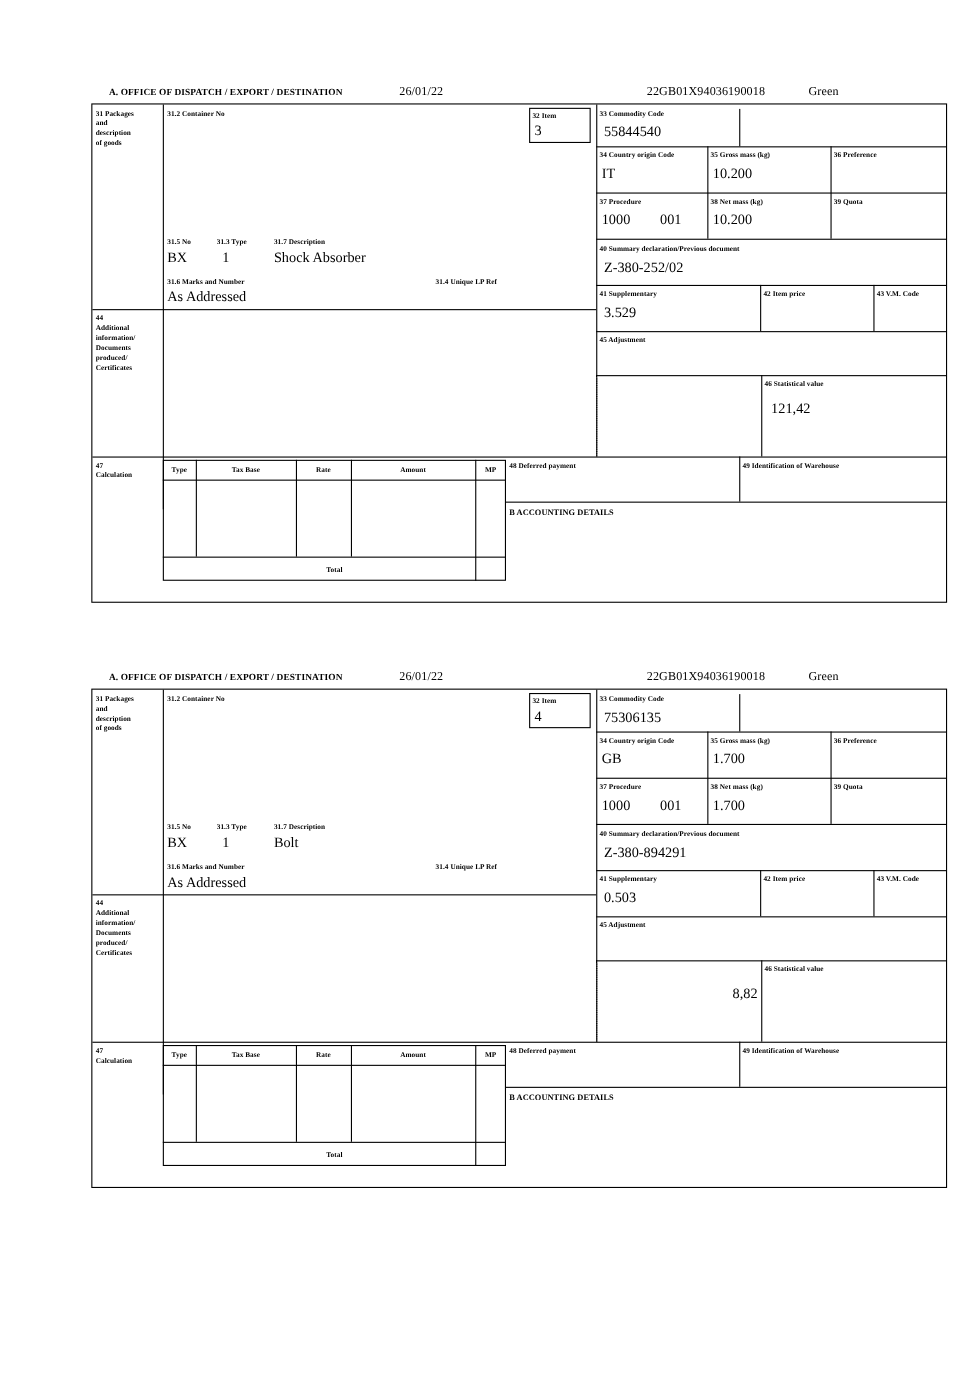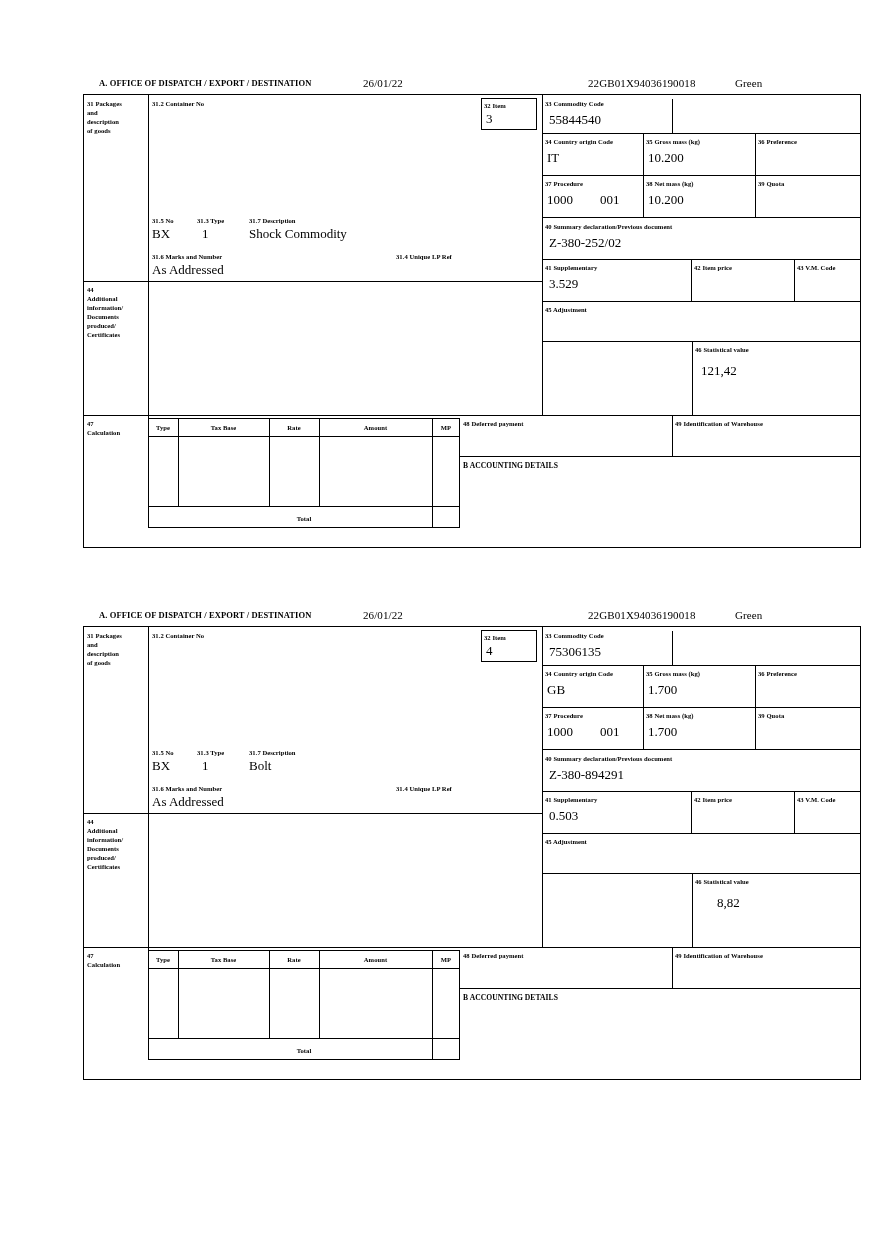--- a/index.html
+++ b/index.html
@@ -153,21 +153,21 @@
         <div class="lbl" style="padding:2px 0 0 2px;">32 Item</div>
         <div class="val-lg" style="padding:1px 0 0 4px;">3</div>
       </div>
 
       <div class="cell lbl" style="left:68px; top:121px;">31.5 No</div>
       <div class="cell lbl" style="left:113px; top:121px;">31.3 Type</div>
       <div class="cell lbl" style="left:165px; top:121px;">31.7 Description</div>
 
       <div class="cell val-lg" style="left:68px; top:131px;">BX</div>
       <div class="cell val-lg" style="left:118px; top:131px;">1</div>
-      <div class="cell val-lg" style="left:165px; top:131px; width:230px;">Shock Commodity</div>
+      <div class="cell val-lg" style="left:165px; top:131px; width:230px;">Shock Absorber</div>
 
       <div class="cell lbl" style="left:68px; top:157px;">31.6 Marks and Number</div>
       <div class="cell val-lg" style="left:68px; top:167px; width:240px;">As Addressed</div>
       <div class="cell lbl" style="left:312px; top:157px;">31.4 Unique LP Ref</div>
       <div class="cell val" style="left:312px; top:167px; width:140px;"></div>
 
       <div class="cell lbl" style="left:3px; top:190px; width:60px;">
         <div>44</div>
         <div>Additional</div>
         <div>information/</div>
@@ -354,21 +354,21 @@
       <div class="cell val" style="left:612px; top:181px;"></div>
       <div class="cell lbl" style="left:713px; top:168px;">43 V.M. Code</div>
       <div class="cell val" style="left:715px; top:181px;"></div>
 
       <div class="hline" style="left:458px; top:246px; width:318px;"></div>
       <div class="cell lbl" style="left:461px; top:210px;">45 Adjustment</div>
       <div class="cell val" style="left:465px; top:222px;"></div>
 
       <div class="vline" style="left:608px; top:246px; height:74px;"></div>
       <div class="cell lbl" style="left:611px; top:250px;">46 Statistical value</div>
-      <div class="cell val-lg" style="left:633px; top:268px;">8,82</div>
+      <div class="cell val-lg" style="left:582px; top:268px;">8,82</div>
 
       <div class="cell lbl" style="left:3px; top:324px; width:60px;">
         <div>47</div>
         <div>Calculation</div>
       </div>
 
       <div class="cell" style="left:64px; top:323px; width:312px; height:110px; border:1px solid #000;"></div>
       <div class="hline" style="left:64px; top:341px; width:312px;"></div>
       <div class="hline" style="left:64px; top:411px; width:312px;"></div>
       <div class="vline" style="left:94px; top:323px; height:88px;"></div>

